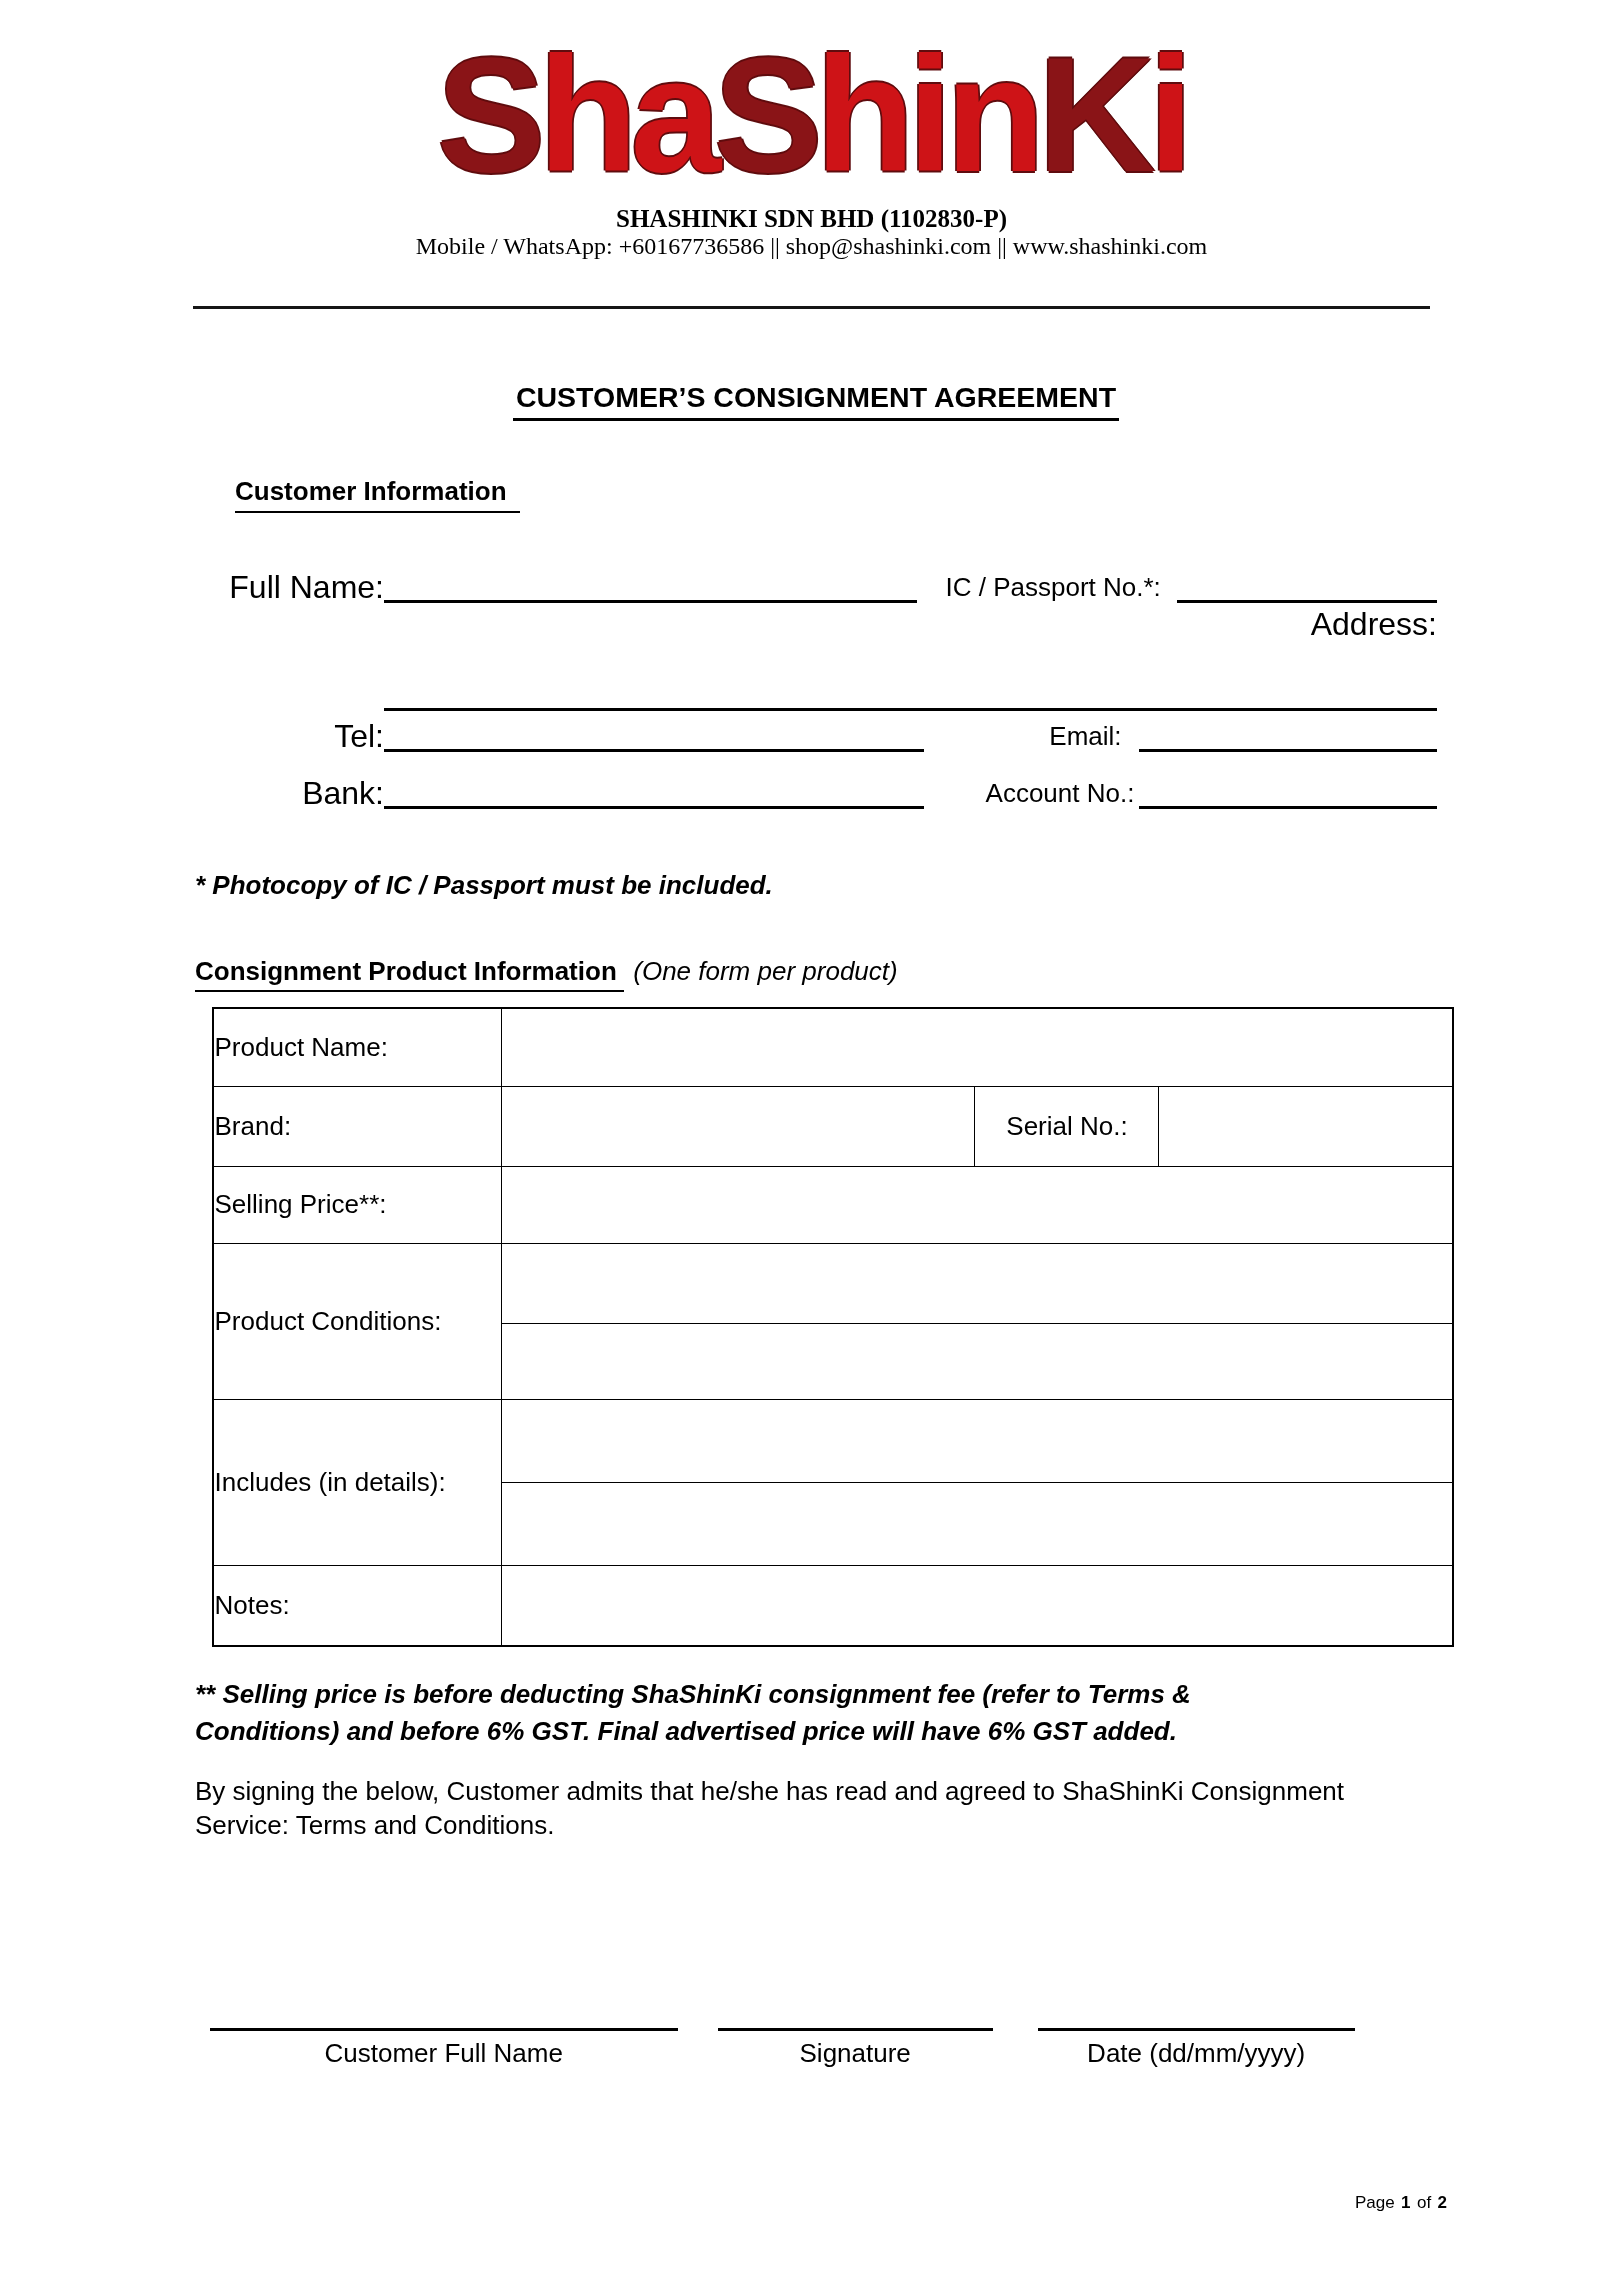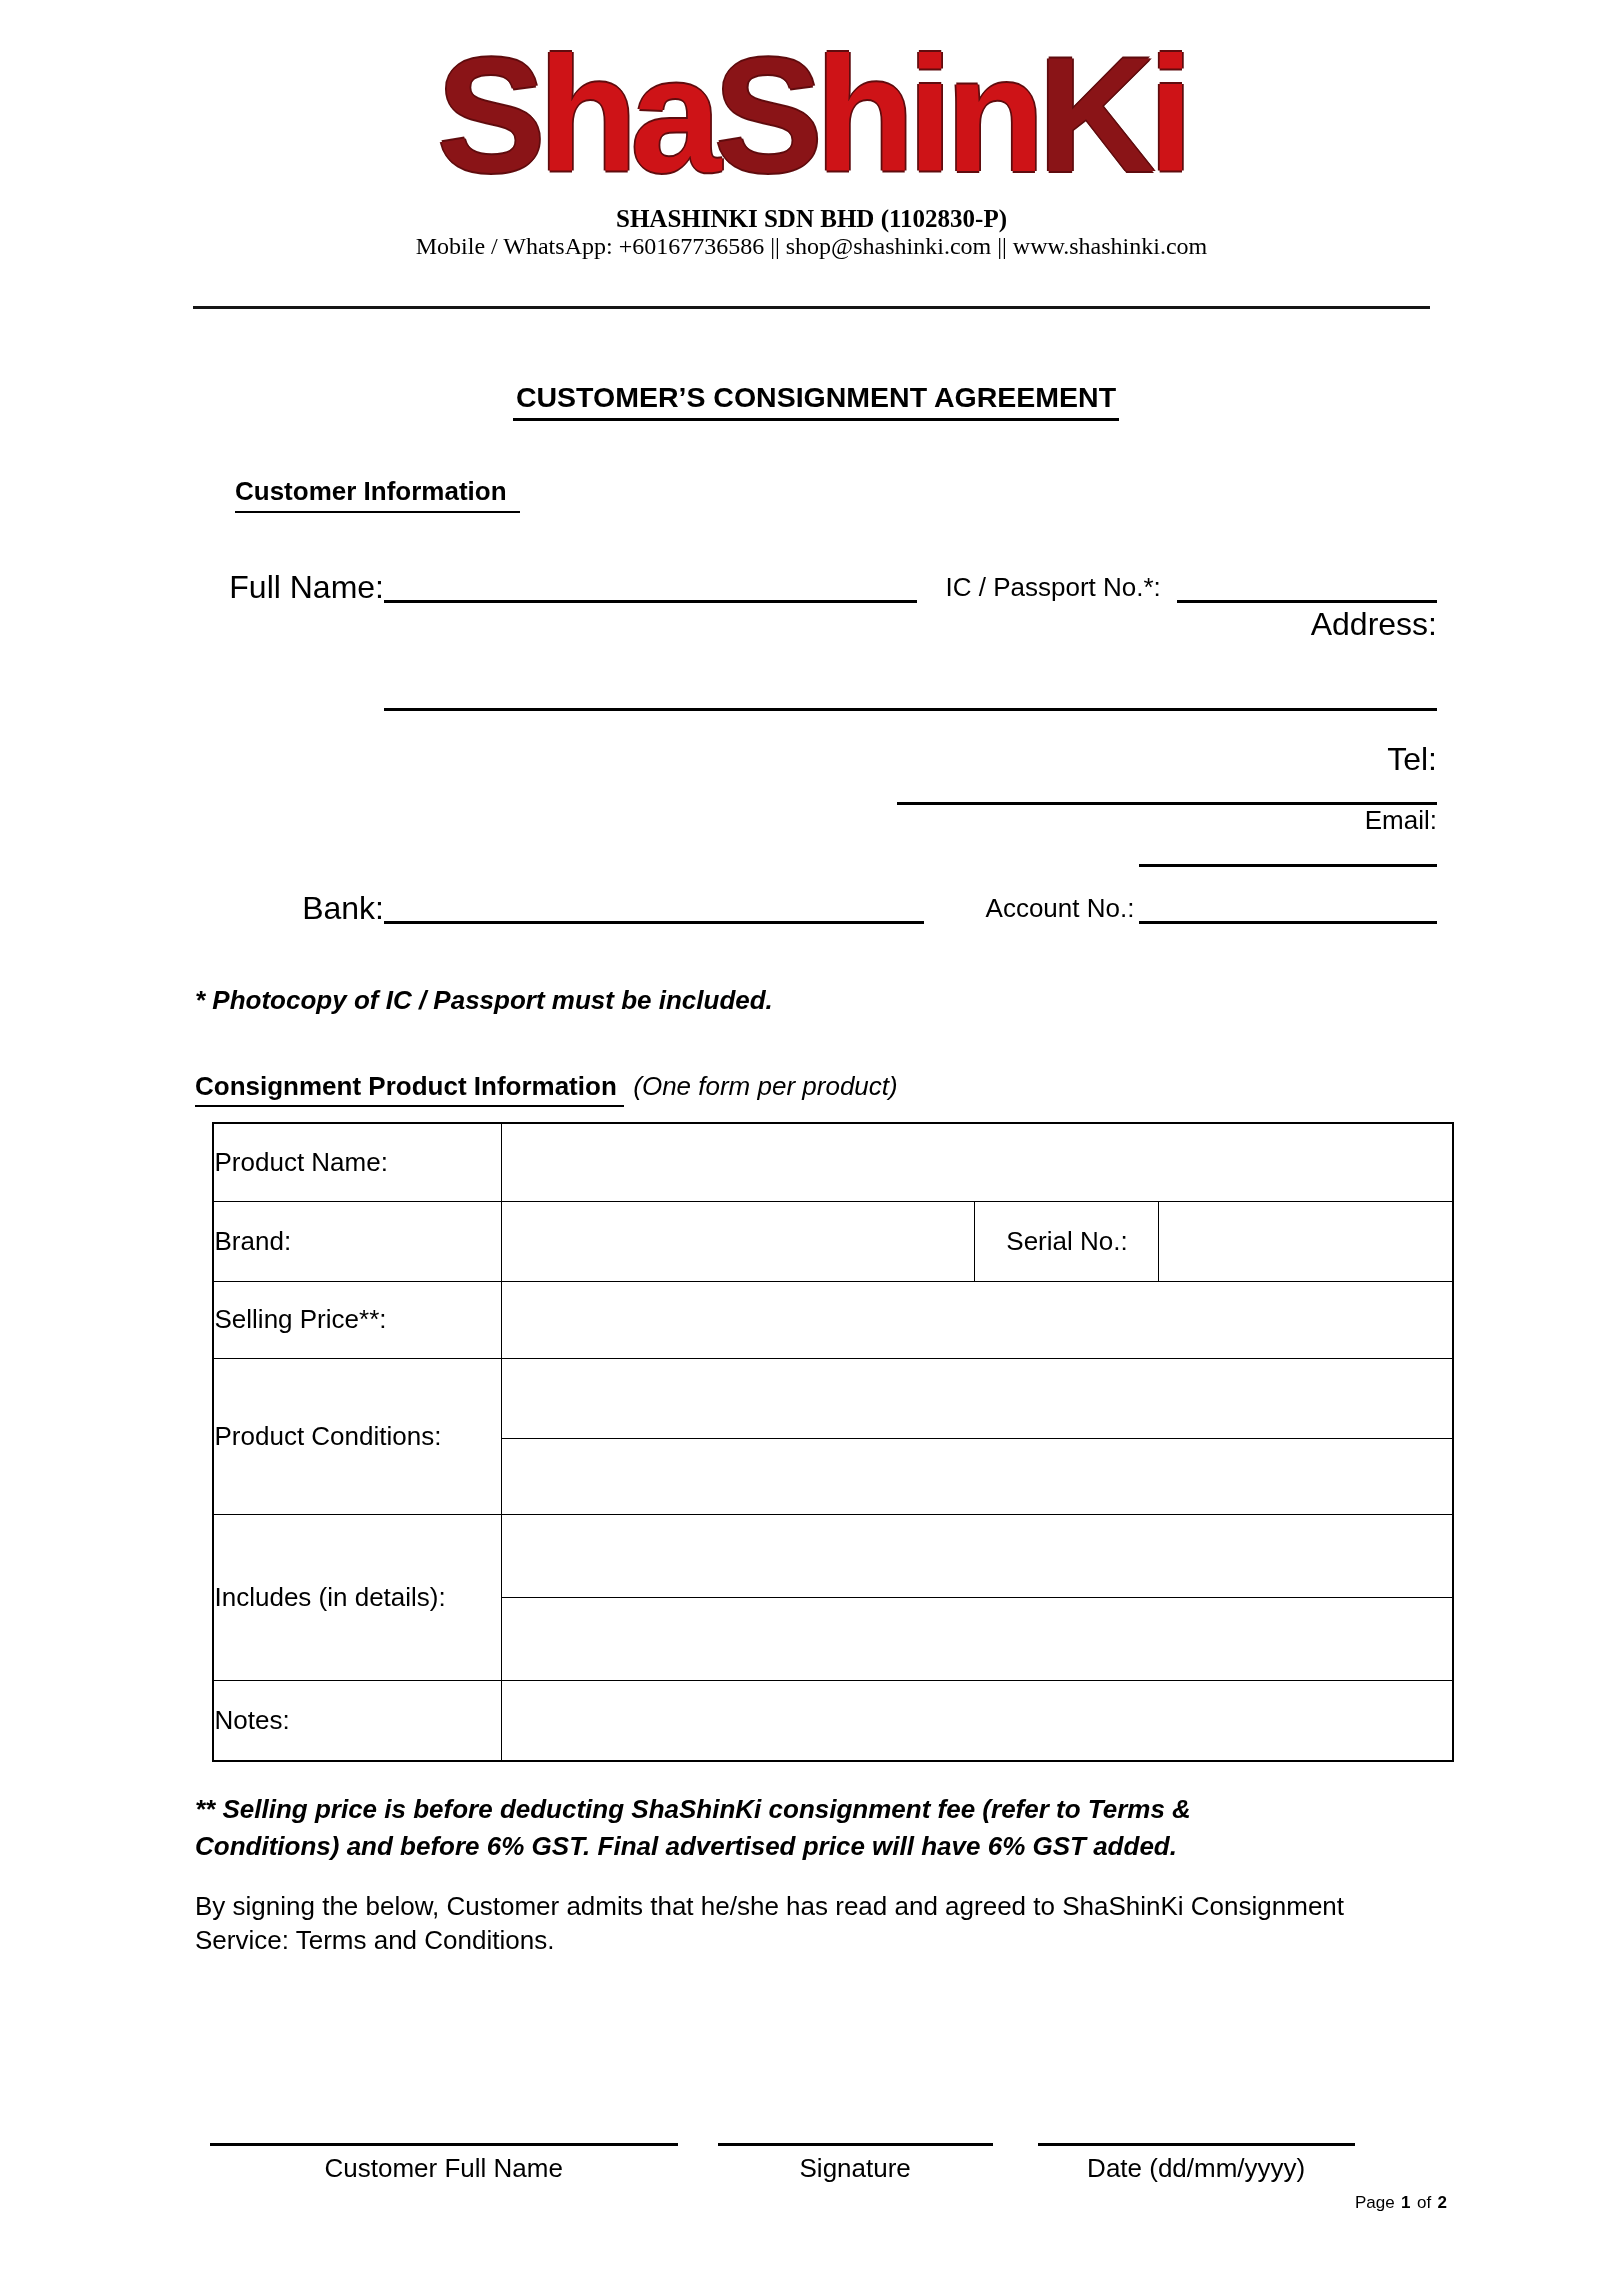--- a/index.html
+++ b/index.html
@@ -50,21 +50,21 @@
   .ci-heading-wrap{margin-top:55px;margin-left:40px;}
   
   .frow{display:flex;align-items:flex-end;}
   .flabel{width:189px;text-align:right;font-size:32px;line-height:31px;flex:0 0 auto;}
   .flabel2{text-align:center;font-size:26px;line-height:31px;flex:0 0 auto;}
   .fline{border-bottom:3.7px solid #000;height:27.5px;}
   .spacer{flex:1 1 auto;}
   .row-fullname{margin-top:59px;}
   .row-address{margin-top:6px;flex-direction:column;}
   .row-address2{margin-top:61px;}
-  .row-tel{margin-top:33px;flex-direction:column;}
+  .row-tel{margin-top:10px;}
   .row-bank{margin-top:26px;}
   .photocopy-note{margin-top:61px;font-size:26px;font-weight:bold;font-style:italic;}
   
   .product-heading-wrap{margin-top:55px;}
   .heading-note{font-size:26px;font-style:italic;margin-left:9.2px;margin-top:32px;}
   table.ptable{
     border-collapse:collapse;
     margin-top:14.7px;margin-left:16.5px;
     width:1240px;
     table-layout:fixed;

